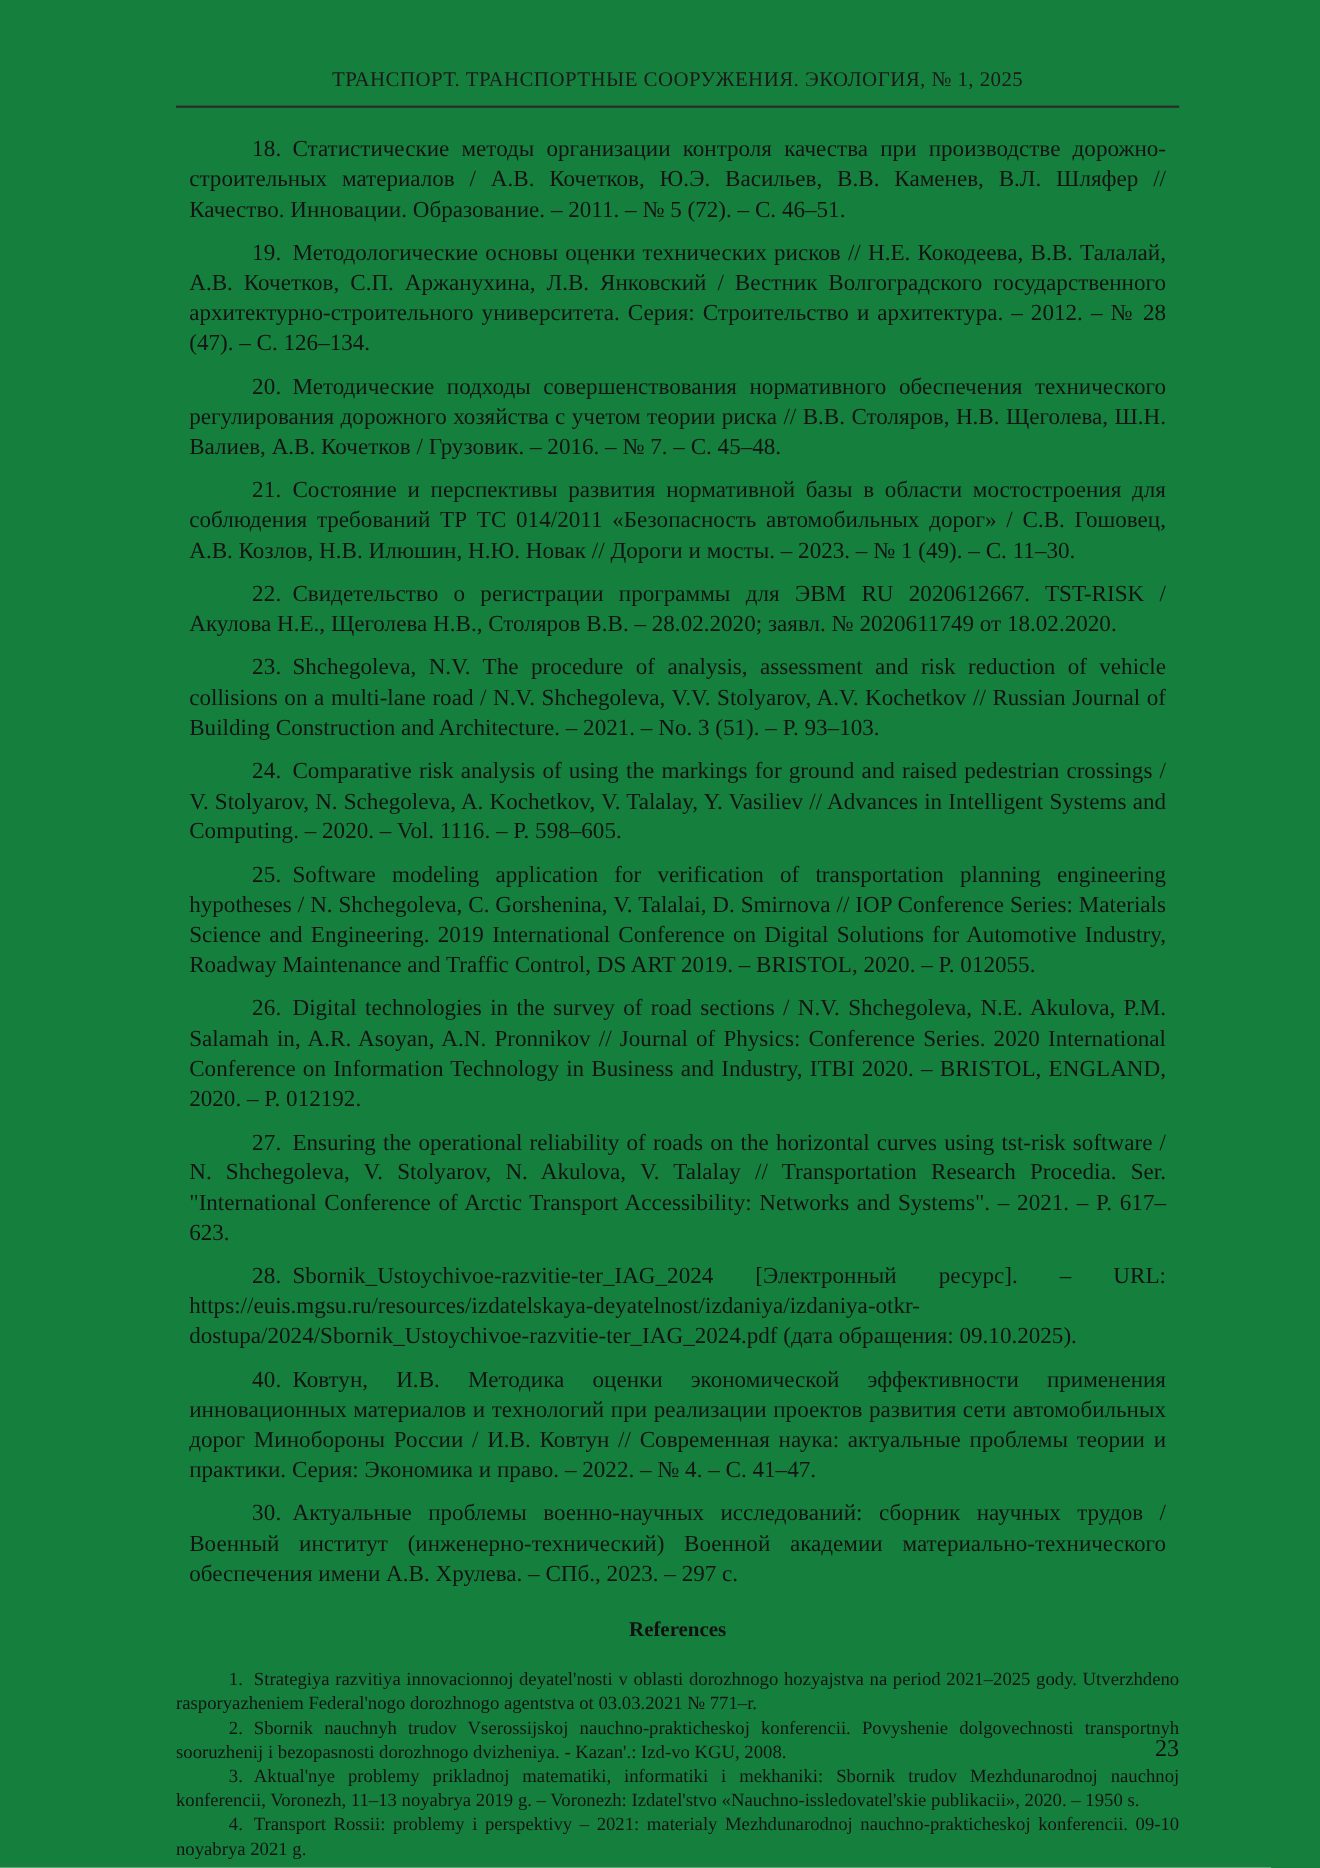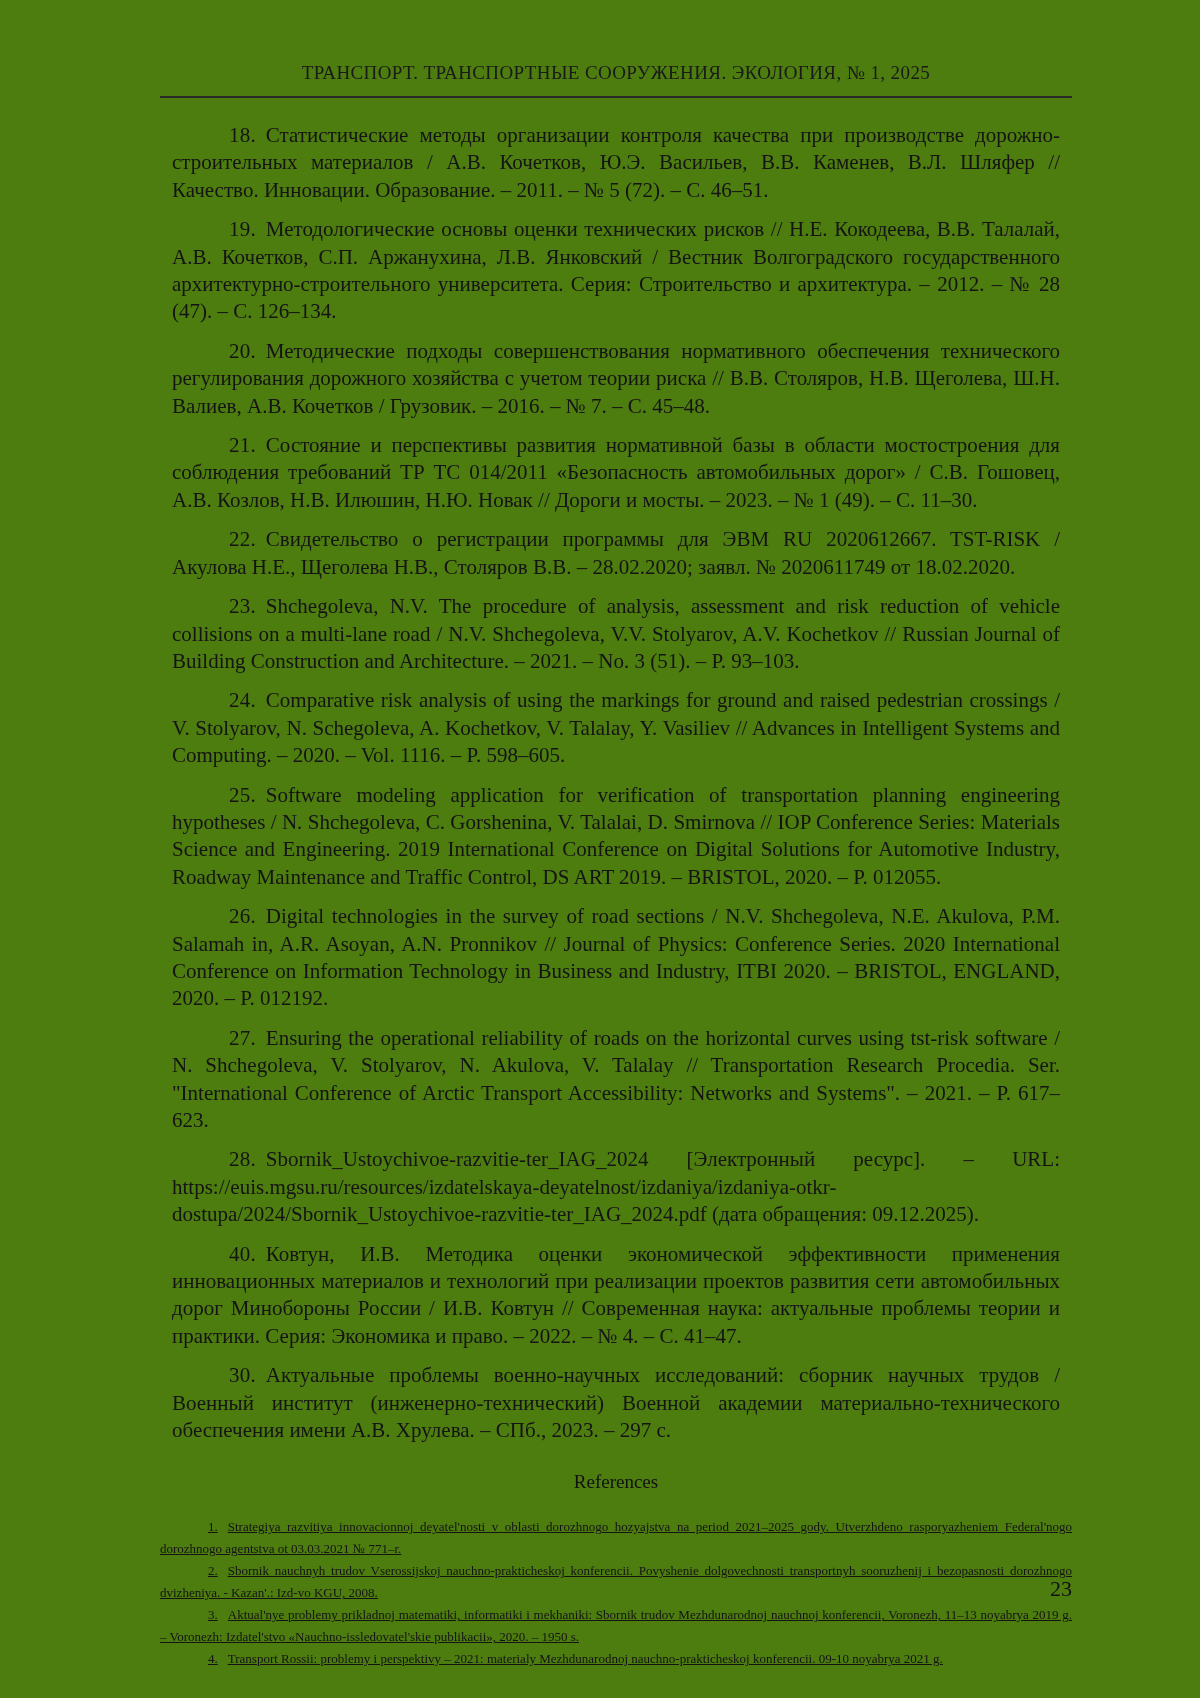--- a/index.html
+++ b/index.html
@@ -5,21 +5,21 @@
   html, body {
     margin: 0;
     padding: 0;
     background: #e8e8e8;
   }
   .page {
     position: relative;
     width: 1200px;
     height: 1698px;
     margin: 0 auto;
-    background: #4d7c0f;
+    background: #15803d;
     color: #111111;
     font-family: "Liberation Serif", "DejaVu Serif", serif;
     overflow: hidden;
   }
   .content {
     position: absolute;
     left: 160px;
     width: 912px;
     top: 0;
   }
@@ -51,31 +51,30 @@
     letter-spacing: 0.2px;
   }
   .num-gap {
     display: inline-block;
     width: 10px;
   }
   .refs-heading {
     margin: 27px 0 23px 0;
     text-align: center;
     font-size: 19px;
-    font-weight: normal;
+    font-weight: bold;
     color: #111111;
   }
   .refs p {
     margin: 0;
-    font-size: 13px;
+    font-size: 17px;
     line-height: 22px;
     text-align: justify;
     text-indent: 48px;
     color: #141414;
-    text-decoration: underline;
   }
   .page-number {
     position: absolute;
     top: 1576px;
     right: 128px;
     font-size: 22px;
     color: #111111;
   }
 </style>
 </head>
@@ -93,21 +92,21 @@
         <p><span class="ref-num">18.</span><span class="num-gap"></span><span>Статистические методы организации контроля качества при производстве дорожно-строительных материалов / А.В. Кочетков, Ю.Э. Васильев, В.В. Каменев, В.Л. Шляфер // Качество. Инновации. Образование. – 2011. – № 5 (72). – С. 46–51.</span></p>
         <p><span class="ref-num">19.</span><span class="num-gap"></span><span>Методологические основы оценки технических рисков // Н.Е. Кокодеева, В.В. Талалай, А.В. Кочетков, С.П. Аржанухина, Л.В. Янковский / Вестник Волгоградского государственного архитектурно-строительного университета. Серия: Строительство и архитектура. – 2012. – № 28 (47). – С. 126–134.</span></p>
         <p><span class="ref-num">20.</span><span class="num-gap"></span><span>Методические подходы совершенствования нормативного обеспечения технического регулирования дорожного хозяйства с учетом теории риска // В.В. Столяров, Н.В. Щеголева, Ш.Н. Валиев, А.В. Кочетков / Грузовик. – 2016. – № 7. – С. 45–48.</span></p>
         <p><span class="ref-num">21.</span><span class="num-gap"></span><span>Состояние и перспективы развития нормативной базы в области мостостроения для соблюдения требований ТР ТС 014/2011 «Безопасность автомобильных дорог» / С.В. Гошовец, А.В. Козлов, Н.В. Илюшин, Н.Ю. Новак // Дороги и мосты. – 2023. – № 1 (49). – С. 11–30.</span></p>
         <p><span class="ref-num">22.</span><span class="num-gap"></span><span>Свидетельство о регистрации программы для ЭВМ RU 2020612667. TST-RISK / Акулова Н.Е., Щеголева Н.В., Столяров В.В. – 28.02.2020; заявл. № 2020611749 от 18.02.2020.</span></p>
         <p><span class="ref-num">23.</span><span class="num-gap"></span><span>Shchegoleva, N.V. The procedure of analysis, assessment and risk reduction of vehicle collisions on a multi-lane road / N.V. Shchegoleva, V.V. Stolyarov, A.V. Kochetkov // Russian Journal of Building Construction and Architecture. – 2021. – No. 3 (51). – P. 93–103.</span></p>
         <p><span class="ref-num">24.</span><span class="num-gap"></span><span>Comparative risk analysis of using the markings for ground and raised pedestrian crossings / V. Stolyarov, N. Schegoleva, A. Kochetkov, V. Talalay, Y. Vasiliev // Advances in Intelligent Systems and Computing. – 2020. – Vol. 1116. – P. 598–605.</span></p>
         <p><span class="ref-num">25.</span><span class="num-gap"></span><span>Software modeling application for verification of transportation planning engineering hypotheses / N. Shchegoleva, C. Gorshenina, V. Talalai, D. Smirnova // IOP Conference Series: Materials Science and Engineering. 2019 International Conference on Digital Solutions for Automotive Industry, Roadway Maintenance and Traffic Control, DS ART 2019. – BRISTOL, 2020. – P. 012055.</span></p>
         <p><span class="ref-num">26.</span><span class="num-gap"></span><span>Digital technologies in the survey of road sections / N.V. Shchegoleva, N.E. Akulova, P.M. Salamah in, A.R. Asoyan, A.N. Pronnikov // Journal of Physics: Conference Series. 2020 International Conference on Information Technology in Business and Industry, ITBI 2020. – BRISTOL, ENGLAND, 2020. – P. 012192.</span></p>
         <p><span class="ref-num">27.</span><span class="num-gap"></span><span>Ensuring the operational reliability of roads on the horizontal curves using tst-risk software / N. Shchegoleva, V. Stolyarov, N. Akulova, V. Talalay // Transportation Research Procedia. Ser. "International Conference of Arctic Transport Accessibility: Networks and Systems". – 2021. – P. 617–623.</span></p>
-        <p><span class="ref-num">28.</span><span class="num-gap"></span><span>Sbornik_Ustoychivoe-razvitie-ter_IAG_2024 [Электронный ресурс]. – URL: https://euis.mgsu.ru/resources/izdatelskaya-deyatelnost/izdaniya/izdaniya-otkr-dostupa/2024/Sbornik_Ustoychivoe-razvitie-ter_IAG_2024.pdf (дата обращения: 09.12.2025).</span></p>
+        <p><span class="ref-num">28.</span><span class="num-gap"></span><span>Sbornik_Ustoychivoe-razvitie-ter_IAG_2024 [Электронный ресурс]. – URL: https://euis.mgsu.ru/resources/izdatelskaya-deyatelnost/izdaniya/izdaniya-otkr-dostupa/2024/Sbornik_Ustoychivoe-razvitie-ter_IAG_2024.pdf (дата обращения: 09.10.2025).</span></p>
         <p><span class="ref-num">40.</span><span class="num-gap"></span><span>Ковтун, И.В. Методика оценки экономической эффективности применения инновационных материалов и технологий при реализации проектов развития сети автомобильных дорог Минобороны России / И.В. Ковтун // Современная наука: актуальные проблемы теории и практики. Серия: Экономика и право. – 2022. – № 4. – С. 41–47.</span></p>
         <p><span class="ref-num">30.</span><span class="num-gap"></span><span>Актуальные проблемы военно-научных исследований: сборник научных трудов / Военный институт (инженерно-технический) Военной академии материально-технического обеспечения имени А.В. Хрулева. – СПб., 2023. – 297 с.</span></p>
       </section>
 
     <h2 class="refs-heading">References</h2>
 
     <section class="refs" id="references-list">
         <p><span class="ref-num">1.</span><span class="num-gap"></span><span>Strategiya razvitiya innovacionnoj deyatel'nosti v oblasti dorozhnogo hozyajstva na period 2021–2025 gody. Utverzhdeno rasporyazheniem Federal'nogo dorozhnogo agentstva ot 03.03.2021 № 771–r.</span></p>
         <p><span class="ref-num">2.</span><span class="num-gap"></span><span>Sbornik nauchnyh trudov Vserossijskoj nauchno-prakticheskoj konferencii. Povyshenie dolgovechnosti transportnyh sooruzhenij i bezopasnosti dorozhnogo dvizheniya. - Kazan'.: Izd-vo KGU, 2008.</span></p>
         <p><span class="ref-num">3.</span><span class="num-gap"></span><span>Aktual'nye problemy prikladnoj matematiki, informatiki i mekhaniki: Sbornik trudov Mezhdunarodnoj nauchnoj konferencii, Voronezh, 11–13 noyabrya 2019 g. – Voronezh: Izdatel'stvo «Nauchno-issledovatel'skie publikacii», 2020. – 1950 s.</span></p>

